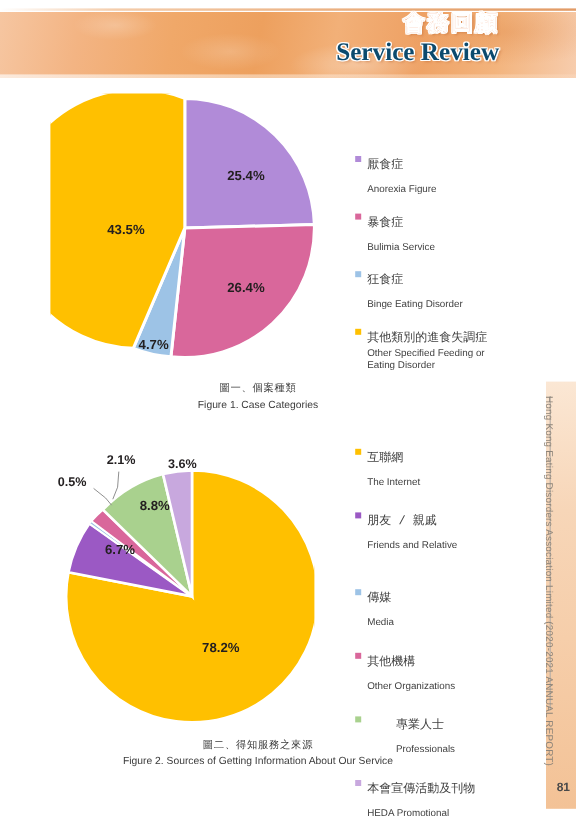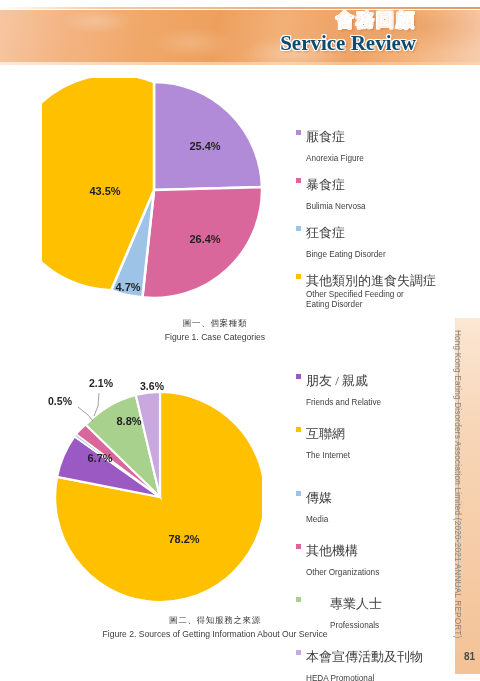--- a/index.html
+++ b/index.html
@@ -153,22 +153,22 @@
     margin-bottom: 9px;
   }
   .legend-bullet {
     width: 5px; height: 5px;
     margin-top: 4px;
     margin-right: 5px;
     flex: 0 0 auto;
   }
   .legend-labels { line-height: 1.22; }
   .legend-cn {
-    font-family: Liberation Serif, serif;
-    font-size: 13px;
+    font-family: Liberation Mono, monospace;
+    font-size: 10px;
     color: #3f3f3f;
     white-space: nowrap;
   }
   .legend-en {
     font-size: 8.2px;
     color: #3f3f3f;
     font-family: "Liberation Sans", sans-serif;
   }
 
   .caption {
@@ -249,21 +249,21 @@
         <span class="legend-labels">
           <span class="legend-cn">厭食症</span><br>
           <span class="legend-en">Anorexia Figure</span>
         </span>
       </div>
 
       <div class="legend-item">
         <span class="legend-bullet" style="background:#D9679B"></span>
         <span class="legend-labels">
           <span class="legend-cn">暴食症</span><br>
-          <span class="legend-en">Bulimia Nervosa</span>
+          <span class="legend-en">Bulimia Service</span>
         </span>
       </div>
 
       <div class="legend-item">
         <span class="legend-bullet" style="background:#9DC3E6"></span>
         <span class="legend-labels">
           <span class="legend-cn">狂食症</span><br>
           <span class="legend-en">Binge Eating Disorder</span>
         </span>
       </div>
@@ -309,32 +309,32 @@
         <path class="callout-line" d="M67,33 L66,46 L62,56"></path>
 
         <text class="callout-label" x="28" y="45" text-anchor="middle">0.5%</text>
         <text class="callout-label" x="69" y="27" text-anchor="middle">2.1%</text>
       </svg>
     </div>
 
     <div class="legend" style="top:10px; left:296px; width:160px;">
 
       <div class="legend-item" style="margin-bottom:14px;">
+        <span class="legend-bullet" style="background:#FFC000"></span>
+        <span class="legend-labels">
+          <span class="legend-cn">互聯網</span><br>
+          <span class="legend-en">The Internet</span>
+        </span>
+      </div>
+
+      <div class="legend-item" style="margin-bottom:14px;">
         <span class="legend-bullet" style="background:#9B59C4"></span>
         <span class="legend-labels">
           <span class="legend-cn">朋友 / 親戚</span><br>
           <span class="legend-en">Friends and Relative</span>
-        </span>
-      </div>
-
-      <div class="legend-item" style="margin-bottom:14px;">
-        <span class="legend-bullet" style="background:#FFC000"></span>
-        <span class="legend-labels">
-          <span class="legend-cn">互聯網</span><br>
-          <span class="legend-en">The Internet</span>
         </span>
       </div>
 
       <div class="legend-item" style="margin-bottom:14px;margin-top:25px;">
         <span class="legend-bullet" style="background:#9DC3E6"></span>
         <span class="legend-labels">
           <span class="legend-cn">傳媒</span><br>
           <span class="legend-en">Media</span>
         </span>
       </div>

